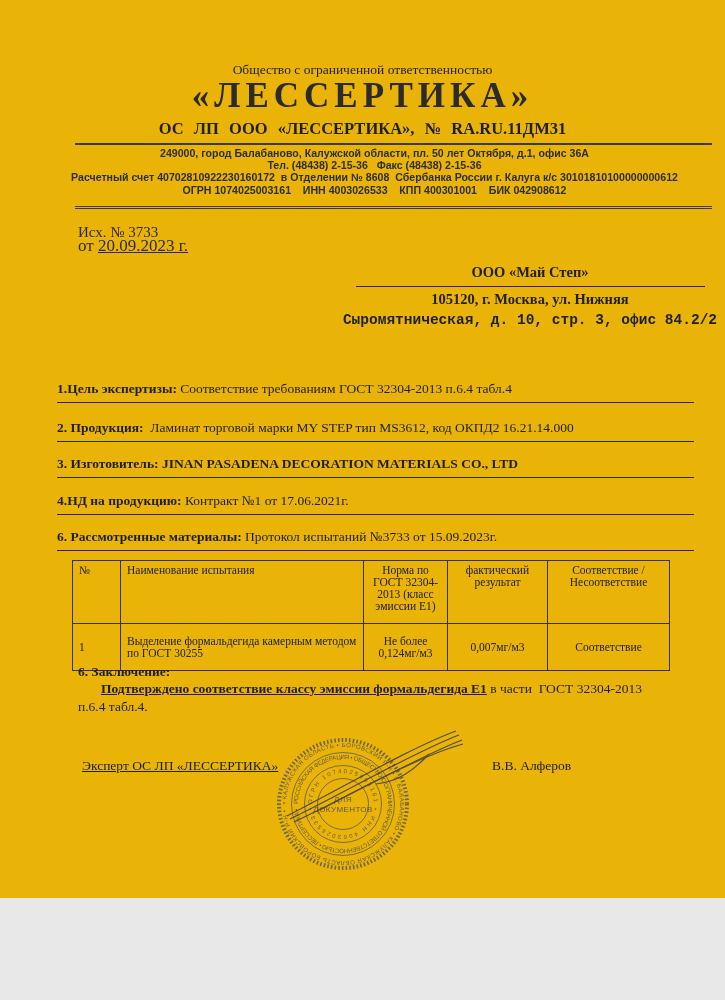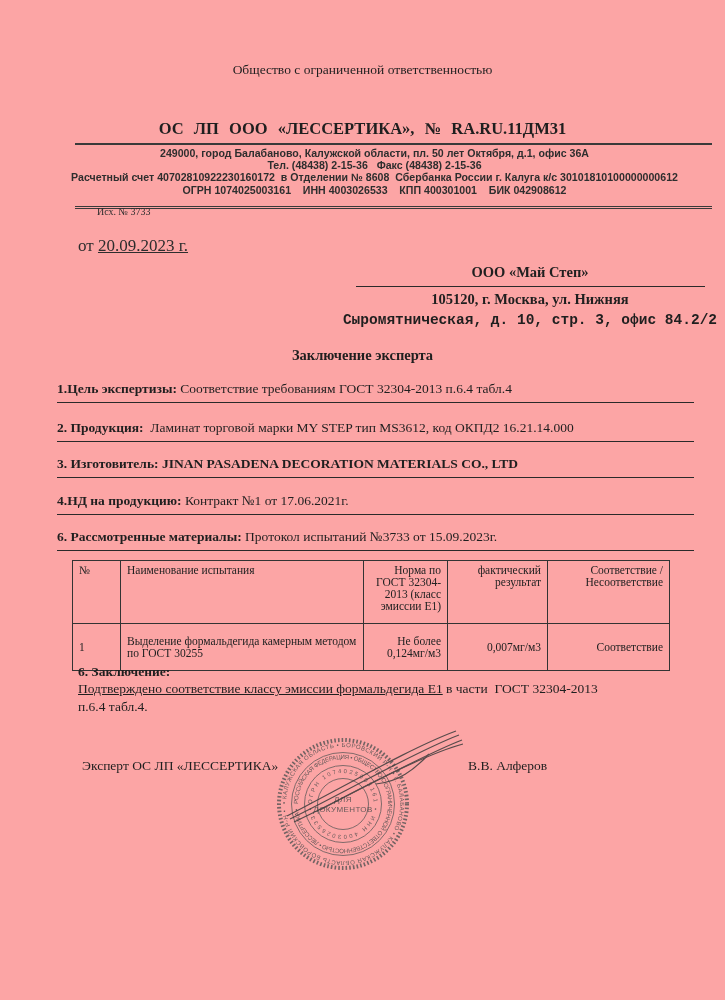--- a/index.html
+++ b/index.html
@@ -1,38 +1,38 @@
 <!DOCTYPE html>
 <html><head>
 <meta charset="utf-8">
 <style>
   html,body{margin:0;padding:0;background:#e8e8e8;}
   .page{
-    position:relative;width:725px;height:1000px;margin:0 auto;
-    background:#fca5a5;color:#1f1f1f;overflow:hidden;
+    position:relative;width:725px;height:898px;margin:0 auto;
+    background:#eab308;color:#1f1f1f;overflow:hidden;
     font-family:"Liberation Serif", serif;
   }
   .abs{position:absolute;}
   .center{text-align:center;}
   .u{text-decoration:underline;}
   .pre{white-space:pre-wrap;}
 
   
   .org-type{left:0;top:62px;width:725px;font-size:13.5px;}
   .org-name{left:0;top:76px;width:725px;font-size:35px;font-weight:bold;letter-spacing:5px;color:#2b2b2b;}
   .cert-line{left:0;top:119px;width:725px;font-size:16.5px;font-weight:bold;word-spacing:6px;}
   .rule1{left:75px;top:143px;width:637px;border-top:2px solid #3a3a3a;}
   .addr-block{left:12px;top:147px;width:725px;font-family:Liberation Sans, sans-serif;
               font-size:10.6px;line-height:12.2px;color:#2e2e2e;font-weight:bold;}
   .addr-block .gap{display:inline-block;width:16px;}
   .addr-block .sp{display:inline-block;width:5px;}
   .rule2{left:75px;top:206px;width:637px;border-top:3px double #3a3a3a;}
 
   
-  .ref1{left:78px;top:206px;font-size:10px;color:#2d2d2d;margin-left:19px;}
+  .ref1{left:78px;top:224px;font-size:15px;color:#2d2d2d;}
   .ref2{left:78px;top:236px;font-size:17px;color:#2d2d2d;}
 
   
   .rcp-name{left:355px;top:264px;width:350px;font-size:14.5px;font-weight:bold;}
   .rcp-rule{left:356px;top:286px;width:349px;border-top:1.5px solid #2a2a2a;}
   .rcp-a1{left:355px;top:291px;width:350px;font-size:14.5px;font-weight:bold;}
   .rcp-a2{left:340px;top:312px;width:380px;font-size:14.5px;font-weight:bold;font-family:Liberation Mono, monospace;}
 
   .doc-title{left:0;top:347px;width:725px;font-size:14.5px;font-weight:bold;}
 
@@ -42,59 +42,59 @@
   .section .lbl{font-weight:bold;}
   .s3 .val{font-weight:bold;}
 
   
   table.res{position:absolute;left:72px;top:560px;border-collapse:collapse;table-layout:fixed;
             font-size:11.5px;color:#222;}
   table.res th, table.res td{border:1.2px solid #333;padding:3px 6px;font-weight:normal;}
   table.res th{vertical-align:top;height:56px;}
   table.res td{height:40px;vertical-align:middle;}
   .c0{width:48px;} .c1{width:243px;} .c2{width:84px;} .c3{width:100px;} .c4{width:122px;}
-  .al{text-align:left;} .ac{text-align:right;}
+  .al{text-align:left;} .ac{text-align:center;}
 
   
   .concl-lbl{left:78px;top:664px;font-size:13.5px;font-weight:bold;}
   .concl-line{left:78px;top:681px;width:634px;font-size:13.5px;}
-  .concl-line .hl{font-weight:normal;text-decoration:underline;}
+  .concl-line .hl{font-weight:bold;text-decoration:underline;margin-left:23px;}
   .concl-tail{left:78px;top:699px;font-size:13.5px;}
 
   
-  .sig-left{left:82px;top:758px;font-size:13.5px;}
-  .sig-right{left:468px;top:758px;font-size:13.5px;}
+  .sig-left{left:82px;top:758px;font-size:13.5px;text-decoration:underline;}
+  .sig-right{left:492px;top:758px;font-size:13.5px;}
   .stamp-wrap{left:256px;top:722px;width:220px;height:205px;}
 </style>
 </head>
 <body>
 
 <div class="page">
 
   <div class="abs center org-type">Общество с ограниченной ответственностью</div>
+  <div class="abs center org-name">«ЛЕССЕРТИКА»</div>
   <div class="abs center cert-line">ОС ЛП ООО «ЛЕССЕРТИКА», № RA.RU.11ДМ31</div>
   <div class="abs rule1"></div>
 
   <div class="abs center addr-block">
     <div>249000, город Балабаново, Калужской области, пл. 50 лет Октября, д.1, офис 36А</div>
     <div class="pre">Тел. (48438) 2-15-36   Факс (48438) 2-15-36</div>
     <div class="pre">Расчетный счет 40702810922230160172  в Отделении № 8608  Сбербанка России г. Калуга к/с 30101810100000000612</div>
     <div class="pre">ОГРН 1074025003161    ИНН 4003026533    КПП 400301001    БИК 042908612</div>
   </div>
   <div class="abs rule2"></div>
 
   <div class="abs ref1">Исх. № 3733</div>
   <div class="abs ref2"><span>от </span><span class="u">20.09.2023 г.</span></div>
 
   <div class="abs center rcp-name">ООО «Май Степ»</div>
   <div class="abs rcp-rule"></div>
   <div class="abs center rcp-a1">105120, г. Москва, ул. Нижняя</div>
   <div class="abs center rcp-a2">Сыромятническая, д. 10, стр. 3, офис 84.2/2</div>
 
-  <div class="abs center doc-title">Заключение эксперта</div>
 
   <div class="abs section s1">
     <span class="lbl pre">1.Цель экспертизы: </span><span class="val">Соответствие требованиям ГОСТ 32304-2013 п.6.4 табл.4</span>
   </div>
   <div class="abs section s2">
     <span class="lbl pre">2. Продукция:  </span><span class="val">Ламинат торговой марки MY STEP тип MS3612, код ОКПД2 16.21.14.000</span>
   </div>
   <div class="abs section s3">
     <span class="lbl pre">3. Изготовитель: </span><span class="val">JINAN PASADENA DECORATION MATERIALS CO., LTD</span>
   </div>

